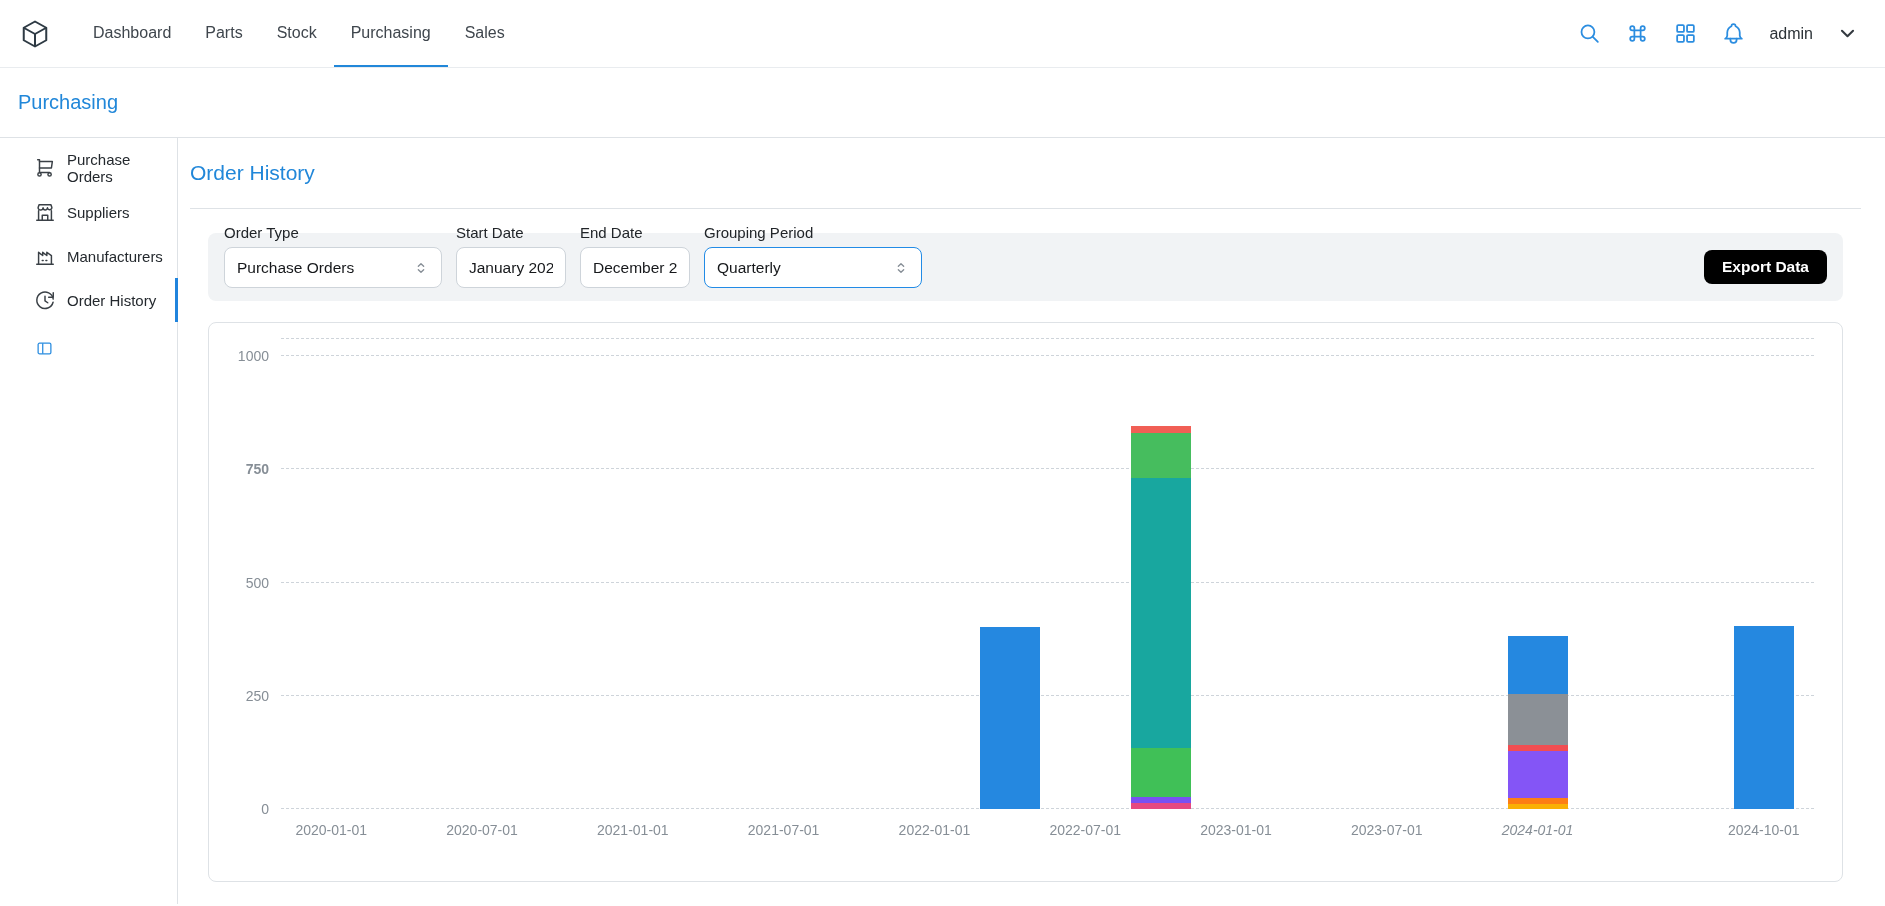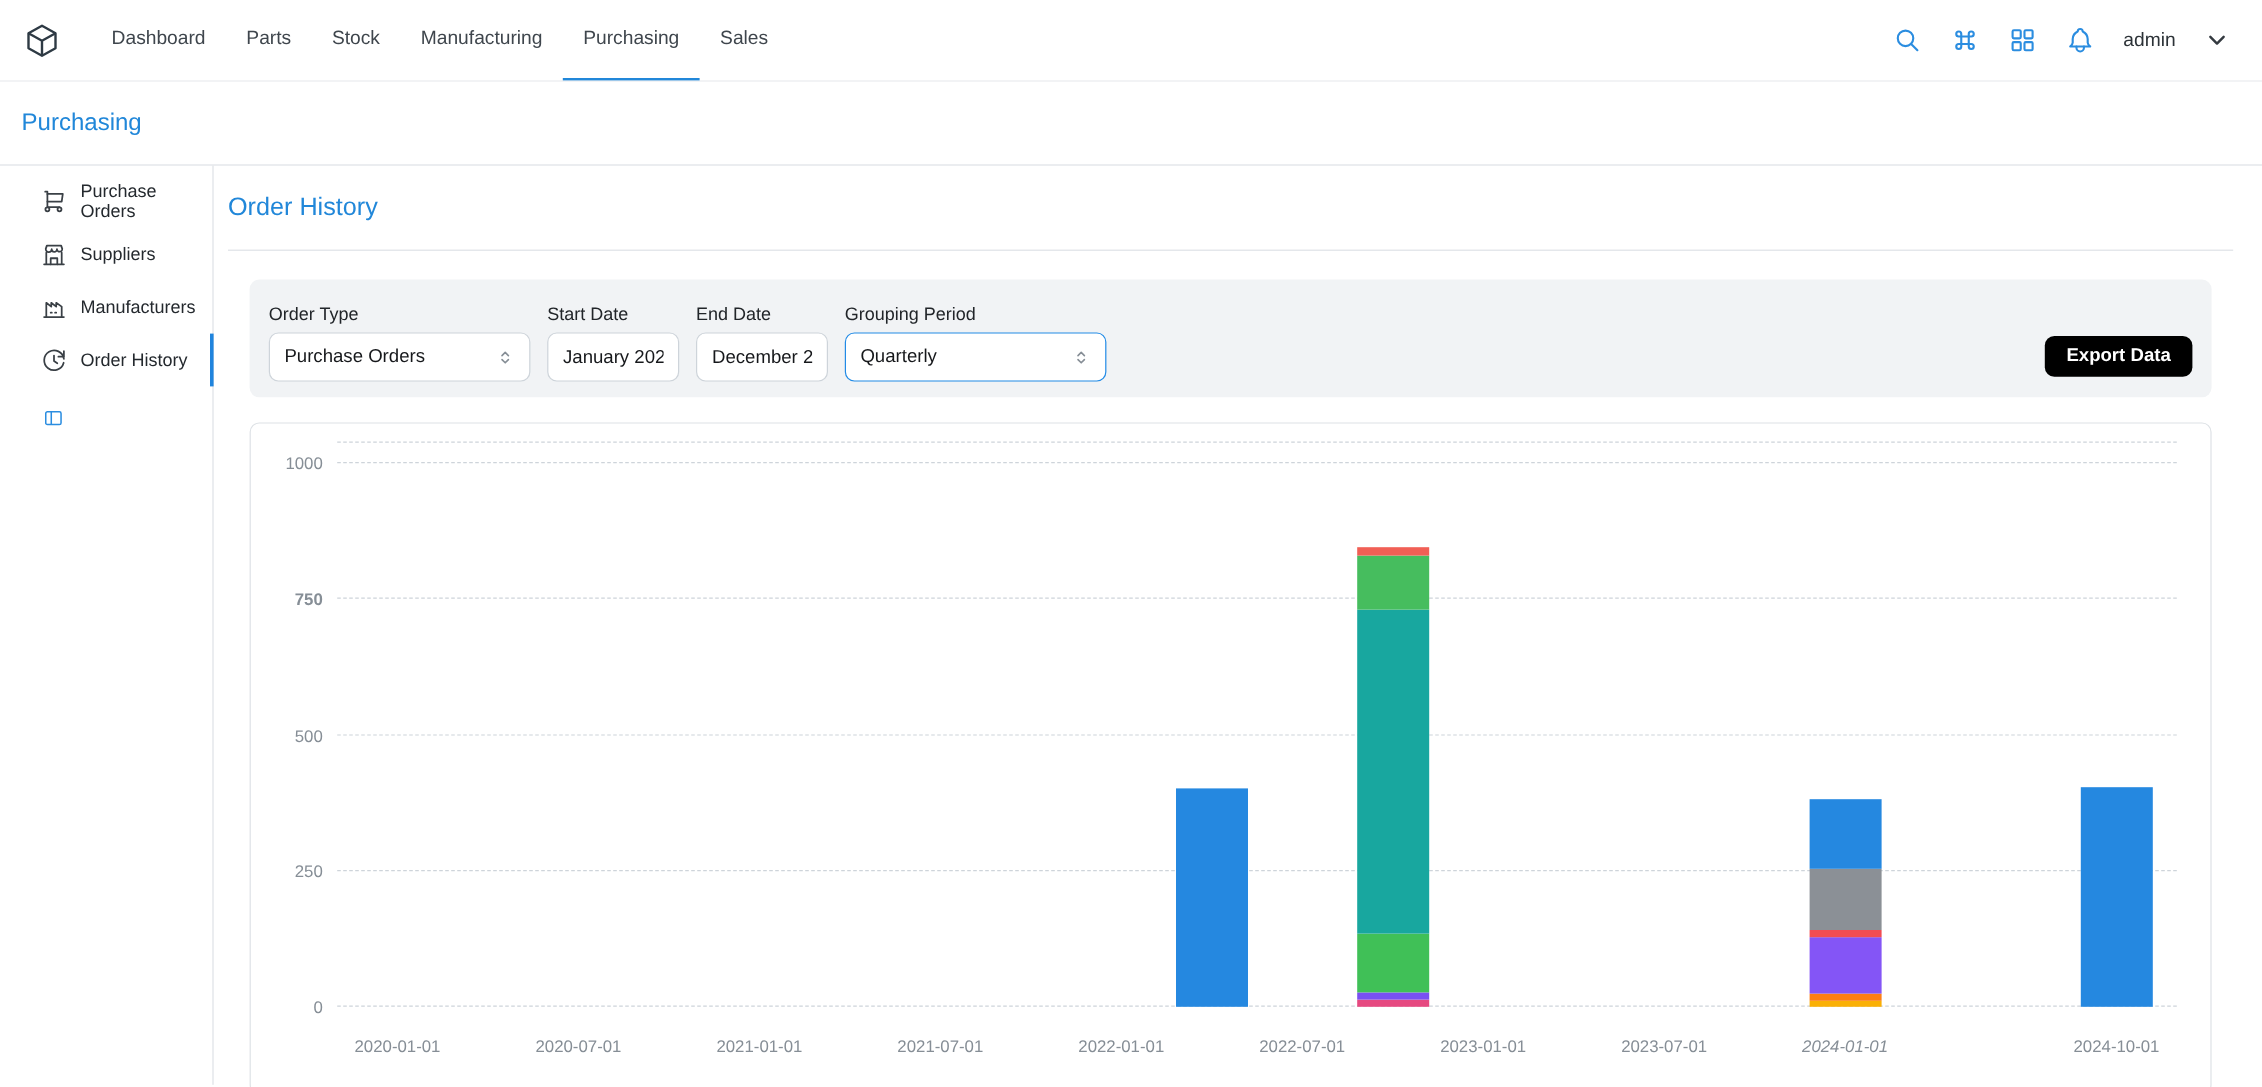--- a/index.html
+++ b/index.html
@@ -48,21 +48,21 @@
   .side-item.active { border-right-color:#2084dd; }
   .side-icon { color:#3a4046; }
   .collapse-btn { margin:18px 0 0 36px; color:#2b8de0; cursor:pointer; display:inline-flex; }
 
   main { flex:1; min-width:0; padding:0 24px 0 12px; }
   .section-title { color:#2187d9; font-size:21px; font-weight:400; margin:22px 0 0 0; line-height:26px; }
   .divider { border:none; border-top:1px solid #dee2e6; margin:22px 0 0 0; }
 
   
   .filter-card {
-    margin:24px 18px 0; height:98px; background:#f1f3f5; border-radius:8px;
+    margin:24px 18px 0; height:68px; background:#f1f3f5; border-radius:8px;
     padding:13px 16px; display:flex; align-items:flex-end; gap:14px;
   }
   .field { display:flex; flex-direction:column; gap:6px; }
   .flabel { font-size:15px; color:#212529; font-weight:500; }
   .control {
     background:#fff; border:1px solid #ced4da; border-radius:8px;
     height:41px; display:flex; align-items:center; padding:0 12px;
     font-size:15.5px; color:#16181b;
   }
   .select { justify-content:space-between; cursor:pointer; width:218px; }
@@ -81,41 +81,40 @@
     margin:21px 18px 0; height:560px; border:1px solid #dee2e6;
     border-radius:8px; position:relative; background:#fff;
   }
   .plot { position:absolute; left:72px; right:28px; top:15px; bottom:72px; }
   .gridline { position:absolute; left:0; right:0; height:0; border-top:1px dashed #ced4da; }
   .ylab {
     position:absolute; right:100%; margin-right:12px; transform:translateY(50%);
     font-size:14px; color:#868e96;
   }
   .xlab {
-    position:absolute; top:100%; margin-top:25px; transform:translateX(-50%);
+    position:absolute; top:100%; margin-top:13px; transform:translateX(-50%);
     font-size:14px; color:#868e96; white-space:nowrap;
   }
   .bar { position:absolute; top:0; bottom:0; width:60px; transform:translateX(-50%); }
   .seg { position:absolute; left:0; right:0; }
 </style>
 </head>
 <body>
 
 <header>
   <span class="logo">
     <svg width="30" height="30" viewBox="0 0 24 24" fill="none" stroke="currentColor" stroke-width="1.6" stroke-linejoin="round">
       <path d="M12 2 L21 7 V17 L12 22 L3 17 V7 Z"></path>
       <path d="M3 7 L12 12 L21 7 M12 12 V22"></path>
     </svg>
   </span>
   <nav>
     <a class="tab">Dashboard</a>
     <a class="tab">Parts</a>
     <a class="tab">Stock</a>
-    <a class="tab">Manufacturing</a>
     <a class="tab active">Purchasing</a>
     <a class="tab">Sales</a>
   </nav>
   <div class="header-right">
     <span class="hicon">
       <svg width="25" height="25" viewBox="0 0 24 24" fill="none" stroke="currentColor" stroke-width="1.7" stroke-linecap="round">
         <circle cx="10.5" cy="10.5" r="6.2"></circle>
           <path d="M15.2 15.2 L20 20"></path>
       </svg>
     </span>

